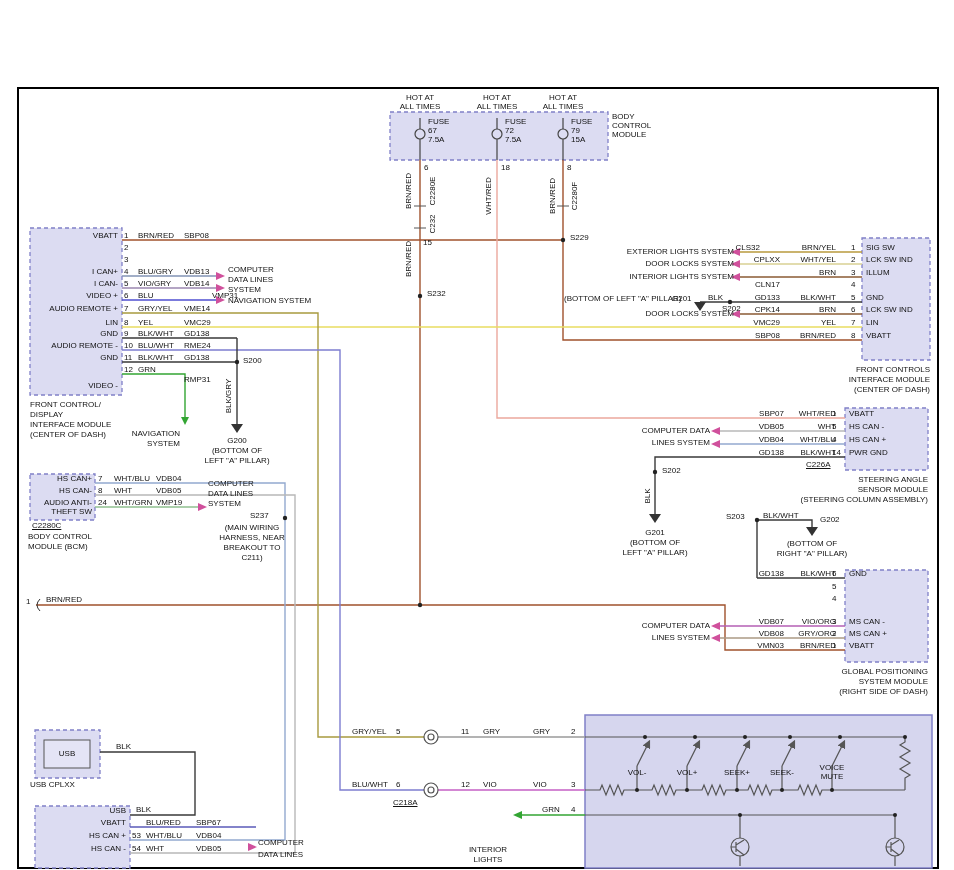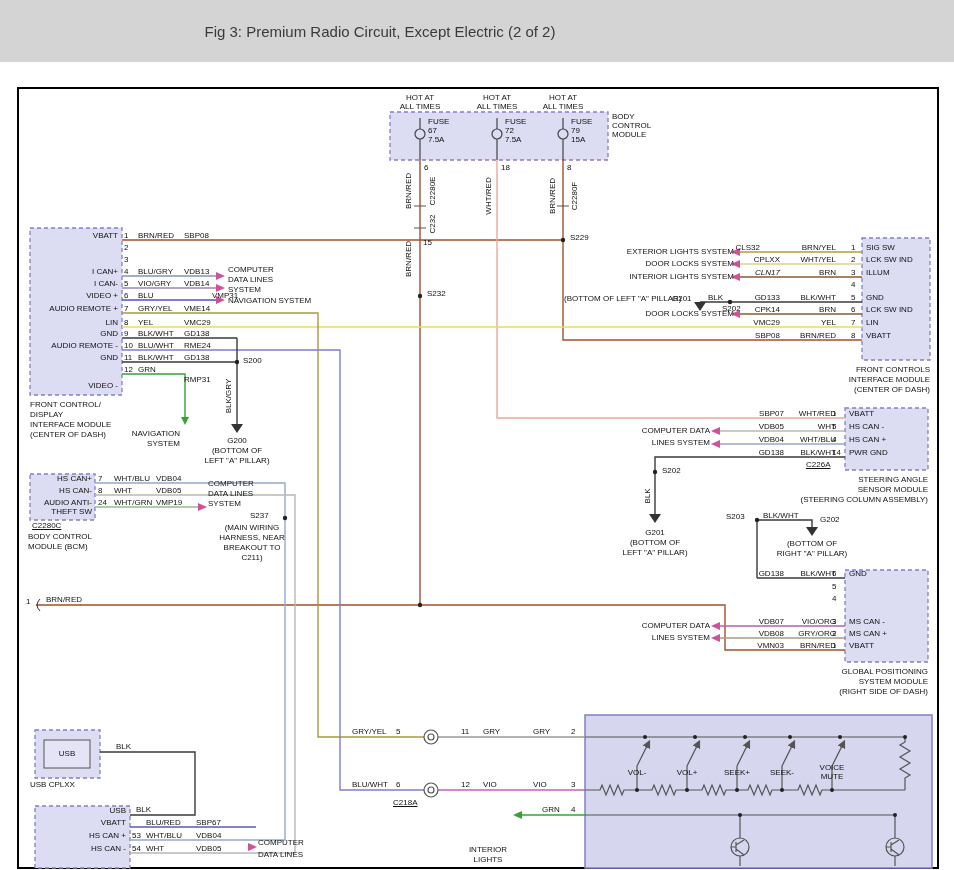--- a/index.html
+++ b/index.html
@@ -13,23 +13,20 @@
   .tc{text-align:center;}
   .ul{text-decoration:underline;}
   .rot{transform:translate(-50%,-50%) rotate(-90deg);}
   .rows{position:absolute;left:0;top:0;width:954px;height:870px;pointer-events:none;}
 </style>
 </head>
 <body>
 
 <div class="stage">
 
-  <div class="header">
-    <div class="title">Fig 3: Premium Radio Circuit, Except Electric (2 of 2)</div>
-  </div>
 
   <svg width="954" height="870" viewBox="0 0 954 870">
     <defs>
       <marker id="ah" markerWidth="7" markerHeight="7" refX="5" refY="3.5" orient="auto">
         <path d="M0 0 L7 3.5 L0 7 Z" fill="#555"></path>
       </marker>
     </defs>
 
     <rect x="18" y="88" width="920" height="780" fill="#ffffff" stroke="#000" stroke-width="2"></rect>
 
@@ -349,21 +346,21 @@
     </div>
   <div class="rows">
       <div class="lbl tr" style="left: 720px; top: 243px; width: 40px;">CLS32</div>
       <div class="lbl tr" style="left: 784px; top: 243px; width: 52px;">BRN/YEL</div>
       <div class="lbl" style="left: 851px; top: 243px; width: 10px;">1</div>
       <div class="lbl" style="left: 866px; top: 243px;">SIG SW</div>
       <div class="lbl tr" style="left: 740px; top: 255px; width: 40px;">CPLXX</div>
       <div class="lbl tr" style="left: 784px; top: 255px; width: 52px;">WHT/YEL</div>
       <div class="lbl" style="left: 851px; top: 255px; width: 10px;">2</div>
       <div class="lbl" style="left: 866px; top: 255px;">LCK SW IND</div>
-      <div class="lbl tr" style="left: 740px; top: 268px; width: 40px; font-style: italic;">CLN17</div>
+      <div class="lbl tr" style="left: 740px; top: 280px; width: 40px;">CLN17</div>
       <div class="lbl tr" style="left: 784px; top: 268px; width: 52px;">BRN</div>
       <div class="lbl" style="left: 851px; top: 268px; width: 10px;">3</div>
       <div class="lbl" style="left: 866px; top: 268px;">ILLUM</div>
       <div class="lbl" style="left: 851px; top: 280px; width: 10px;">4</div>
       <div class="lbl tr" style="left: 740px; top: 293px; width: 40px;">GD133</div>
       <div class="lbl tr" style="left: 784px; top: 293px; width: 52px;">BLK/WHT</div>
       <div class="lbl" style="left: 851px; top: 293px; width: 10px;">5</div>
       <div class="lbl" style="left: 866px; top: 293px;">GND</div>
       <div class="lbl tr" style="left: 740px; top: 305px; width: 40px;">CPK14</div>
       <div class="lbl tr" style="left: 784px; top: 305px; width: 52px;">BRN</div>

